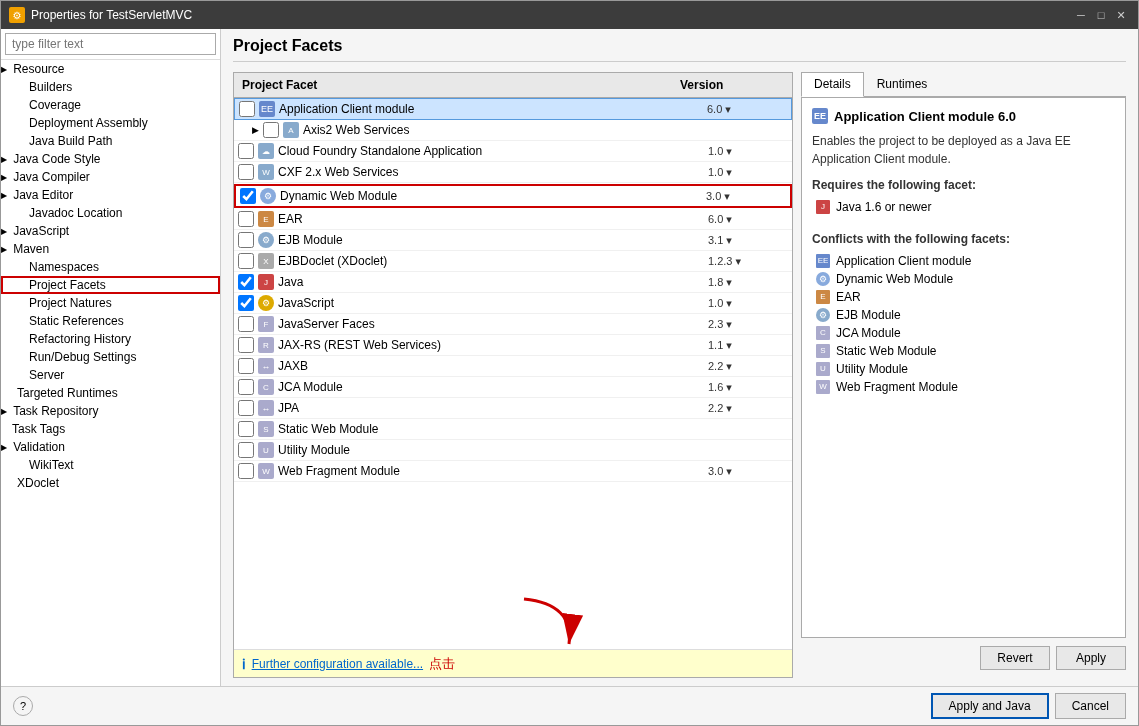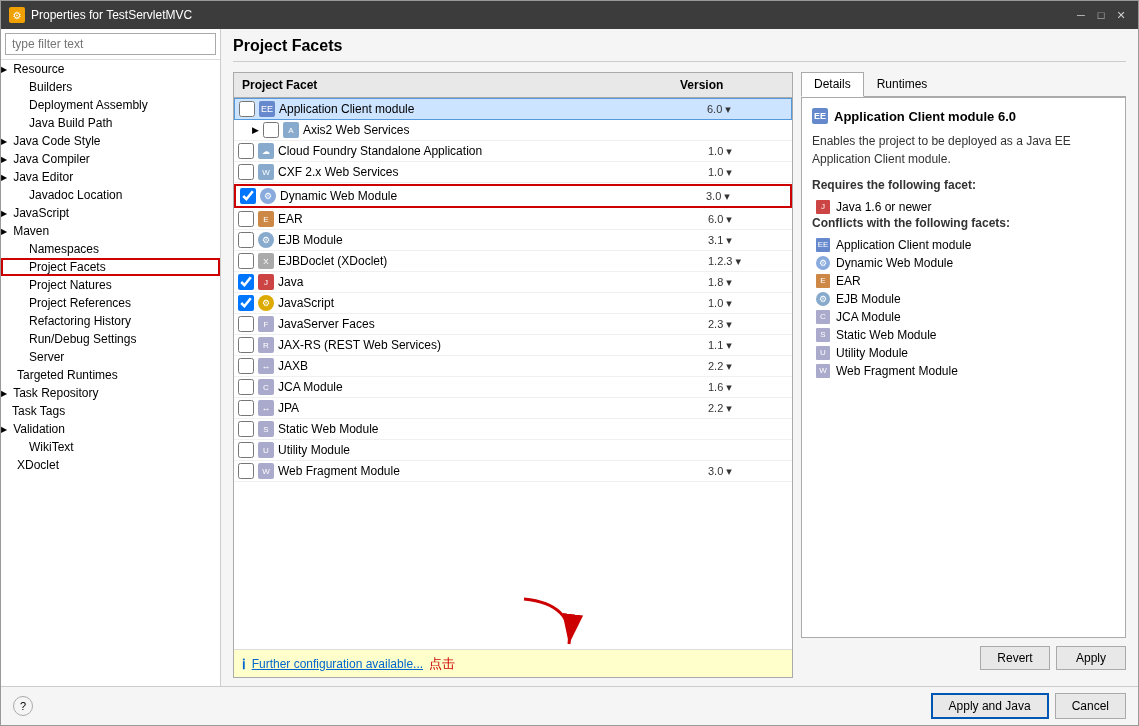--- a/index.html
+++ b/index.html
@@ -111,20 +111,23 @@
       </div>
       <div class="sidebar-tree">
         <div class="sidebar-item has-children">
           <span class="expand-arrow">▶</span>
           <span>Resource</span>
         </div>
         <div class="sidebar-item" style="padding-left:28px">
           <span>Builders</span>
         </div>
         <div class="sidebar-item" style="padding-left:28px">
+          <span>Coverage</span>
+        </div>
+        <div class="sidebar-item" style="padding-left:28px">
           <span>Deployment Assembly</span>
         </div>
         <div class="sidebar-item" style="padding-left:28px">
           <span>Java Build Path</span>
         </div>
         <div class="sidebar-item has-children">
           <span class="expand-arrow">▶</span>
           <span>Java Code Style</span>
         </div>
         <div class="sidebar-item has-children">
@@ -149,21 +152,21 @@
         <div class="sidebar-item" style="padding-left:28px">
           <span>Namespaces</span>
         </div>
         <div class="sidebar-item red-outline" style="padding-left:28px">
           <span>Project Facets</span>
         </div>
         <div class="sidebar-item" style="padding-left:28px">
           <span>Project Natures</span>
         </div>
         <div class="sidebar-item" style="padding-left:28px">
-          <span>Project References</span>
+          <span>Static References</span>
         </div>
         <div class="sidebar-item" style="padding-left:28px">
           <span>Refactoring History</span>
         </div>
         <div class="sidebar-item" style="padding-left:28px">
           <span>Run/Debug Settings</span>
         </div>
         <div class="sidebar-item" style="padding-left:28px">
           <span>Server</span>
         </div>
@@ -364,21 +367,21 @@
             <div class="details-title">
               <span style="display:inline-block;width:16px;height:16px;background:#6688cc;border-radius:2px;font-size:9px;color:white;text-align:center;line-height:16px;">EE</span>
               <span>Application Client module 6.0</span>
             </div>
             <div class="details-desc">Enables the project to be deployed as a Java EE Application Client module.</div>
             <div class="details-section">Requires the following facet:</div>
             <div class="details-facet-item">
               <span style="display:inline-block;width:14px;height:14px;background:#cc4444;border-radius:1px;font-size:8px;color:white;text-align:center;line-height:14px;">J</span>
               <span>Java 1.6 or newer</span>
             </div>
-            <div class="details-section" style="margin-top:0;">Conflicts with the following facets:</div>
+            <div class="details-section" style="margin-top:16px;">Conflicts with the following facets:</div>
             <div class="details-facet-item">
               <span style="display:inline-block;width:14px;height:14px;background:#6688cc;border-radius:1px;font-size:8px;color:white;text-align:center;line-height:14px;">EE</span>
               <span>Application Client module</span>
             </div>
             <div class="details-facet-item">
               <span style="display:inline-block;width:14px;height:14px;background:#88aadd;border-radius:50%;font-size:9px;color:white;text-align:center;line-height:14px;">⚙</span>
               <span>Dynamic Web Module</span>
             </div>
             <div class="details-facet-item">
               <span style="display:inline-block;width:14px;height:14px;background:#cc8844;border-radius:1px;font-size:8px;color:white;text-align:center;line-height:14px;">E</span>

